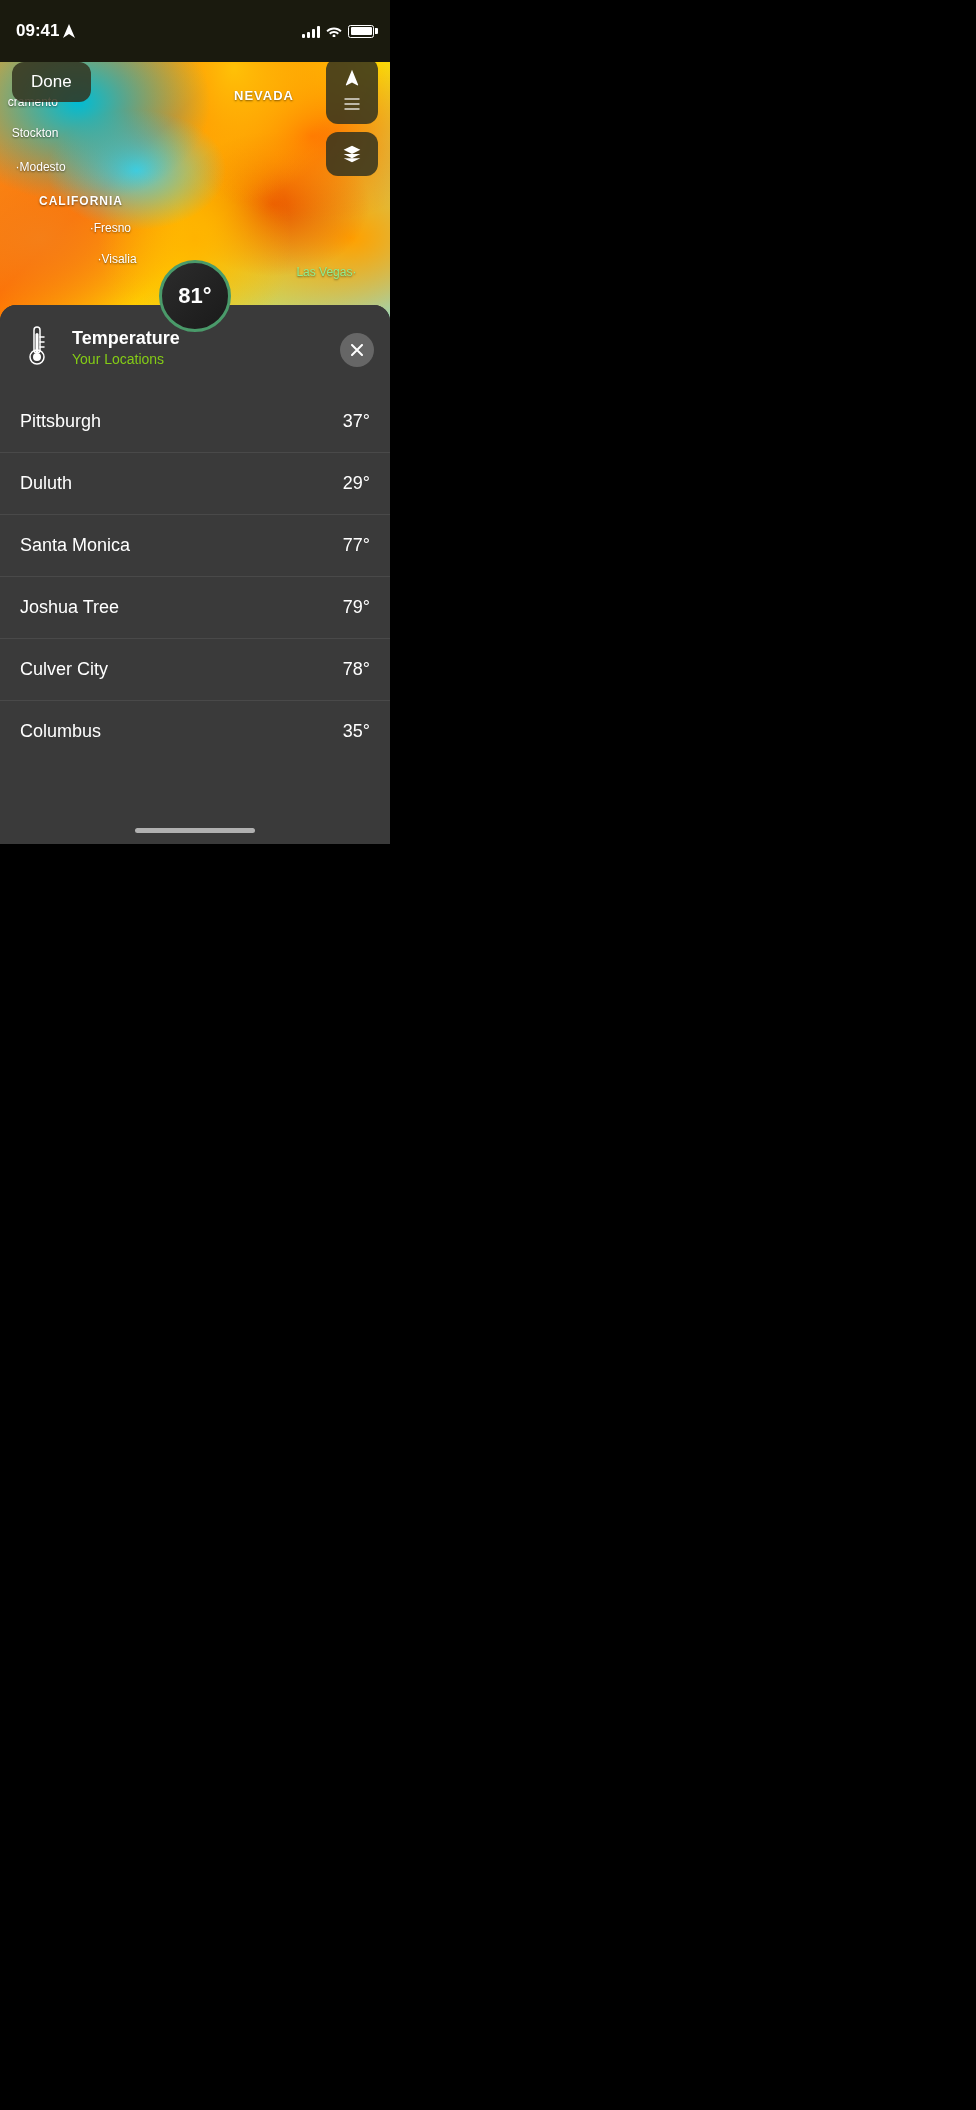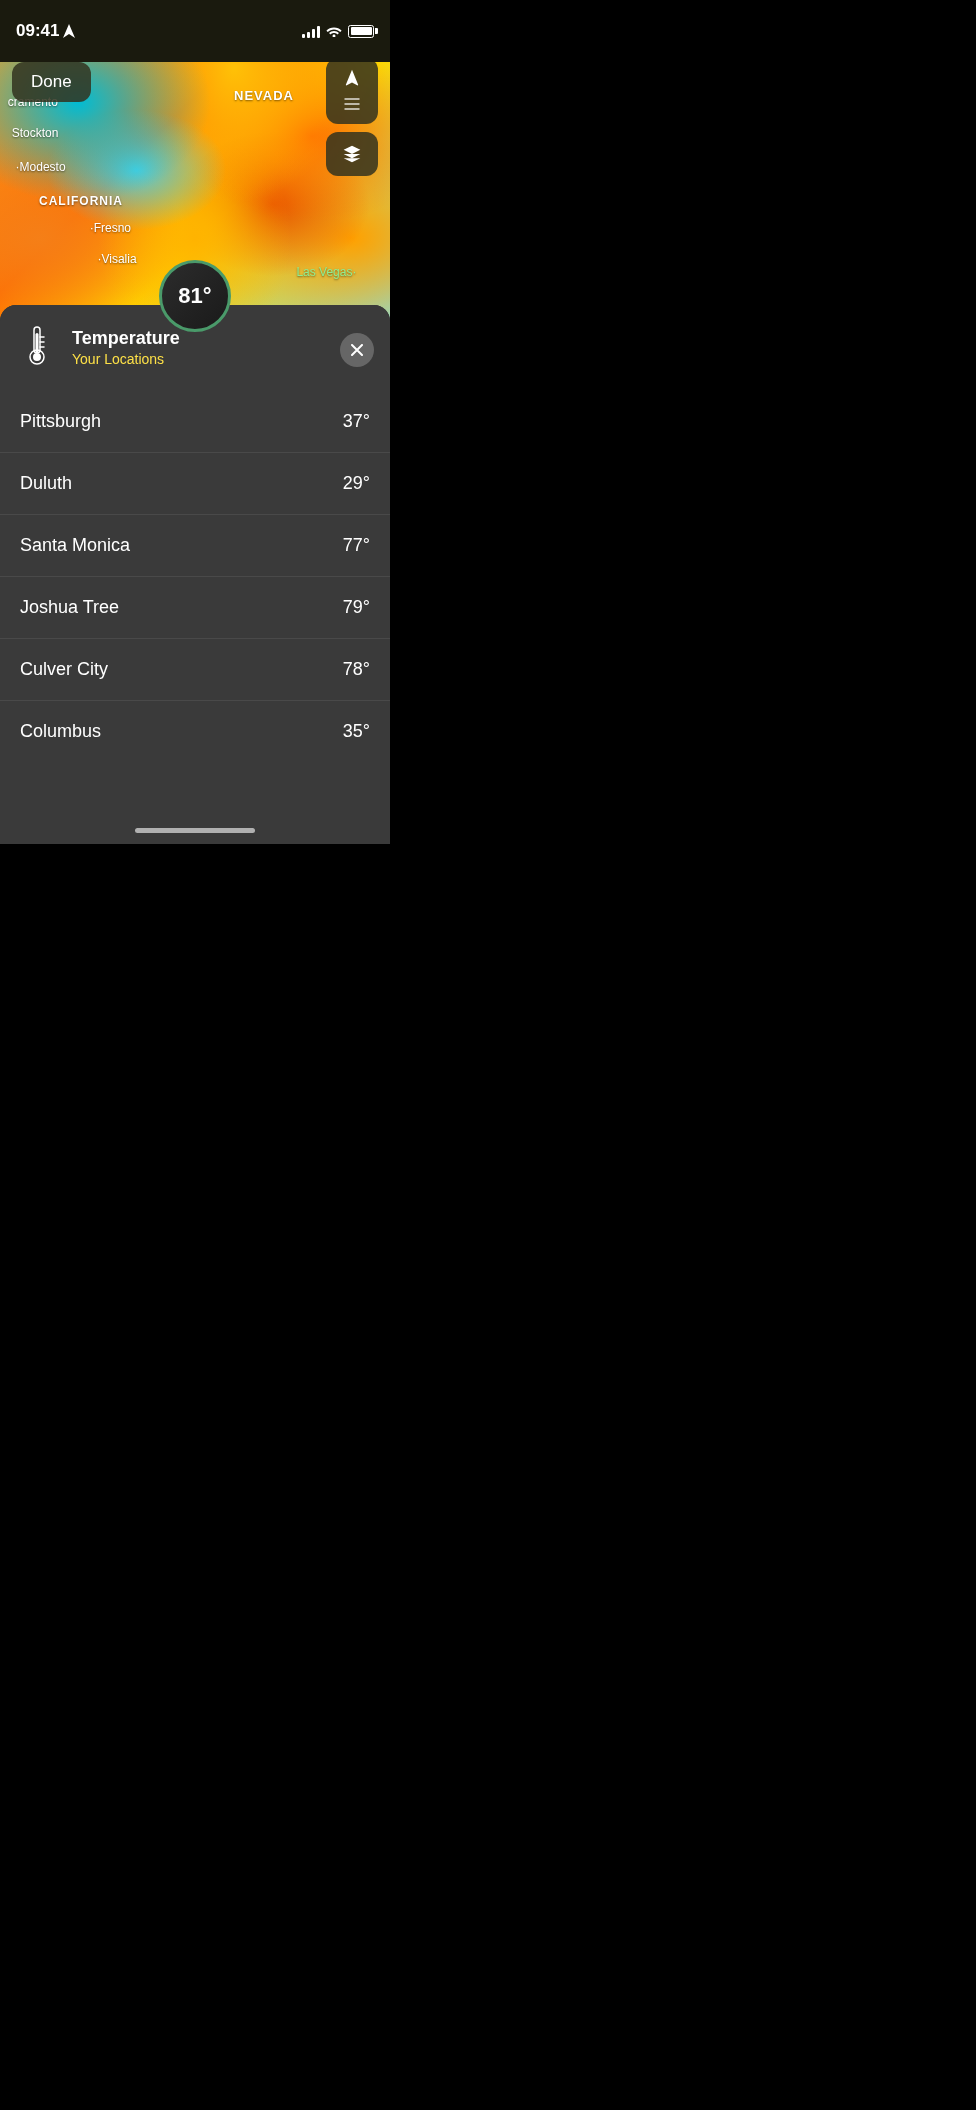--- a/index.html
+++ b/index.html
@@ -242,21 +242,21 @@
       flex: 1;
     }
 
     .sheet-title {
       color: white;
       font-size: 18px;
       font-weight: 700;
     }
 
     .sheet-subtitle {
-      color: #fde047;
+      color: #84cc16;
       font-size: 14px;
       margin-top: 2px;
     }
 
     .close-btn {
       width: 34px;
       height: 34px;
       border-radius: 50%;
       background: #666;
       border: none;

